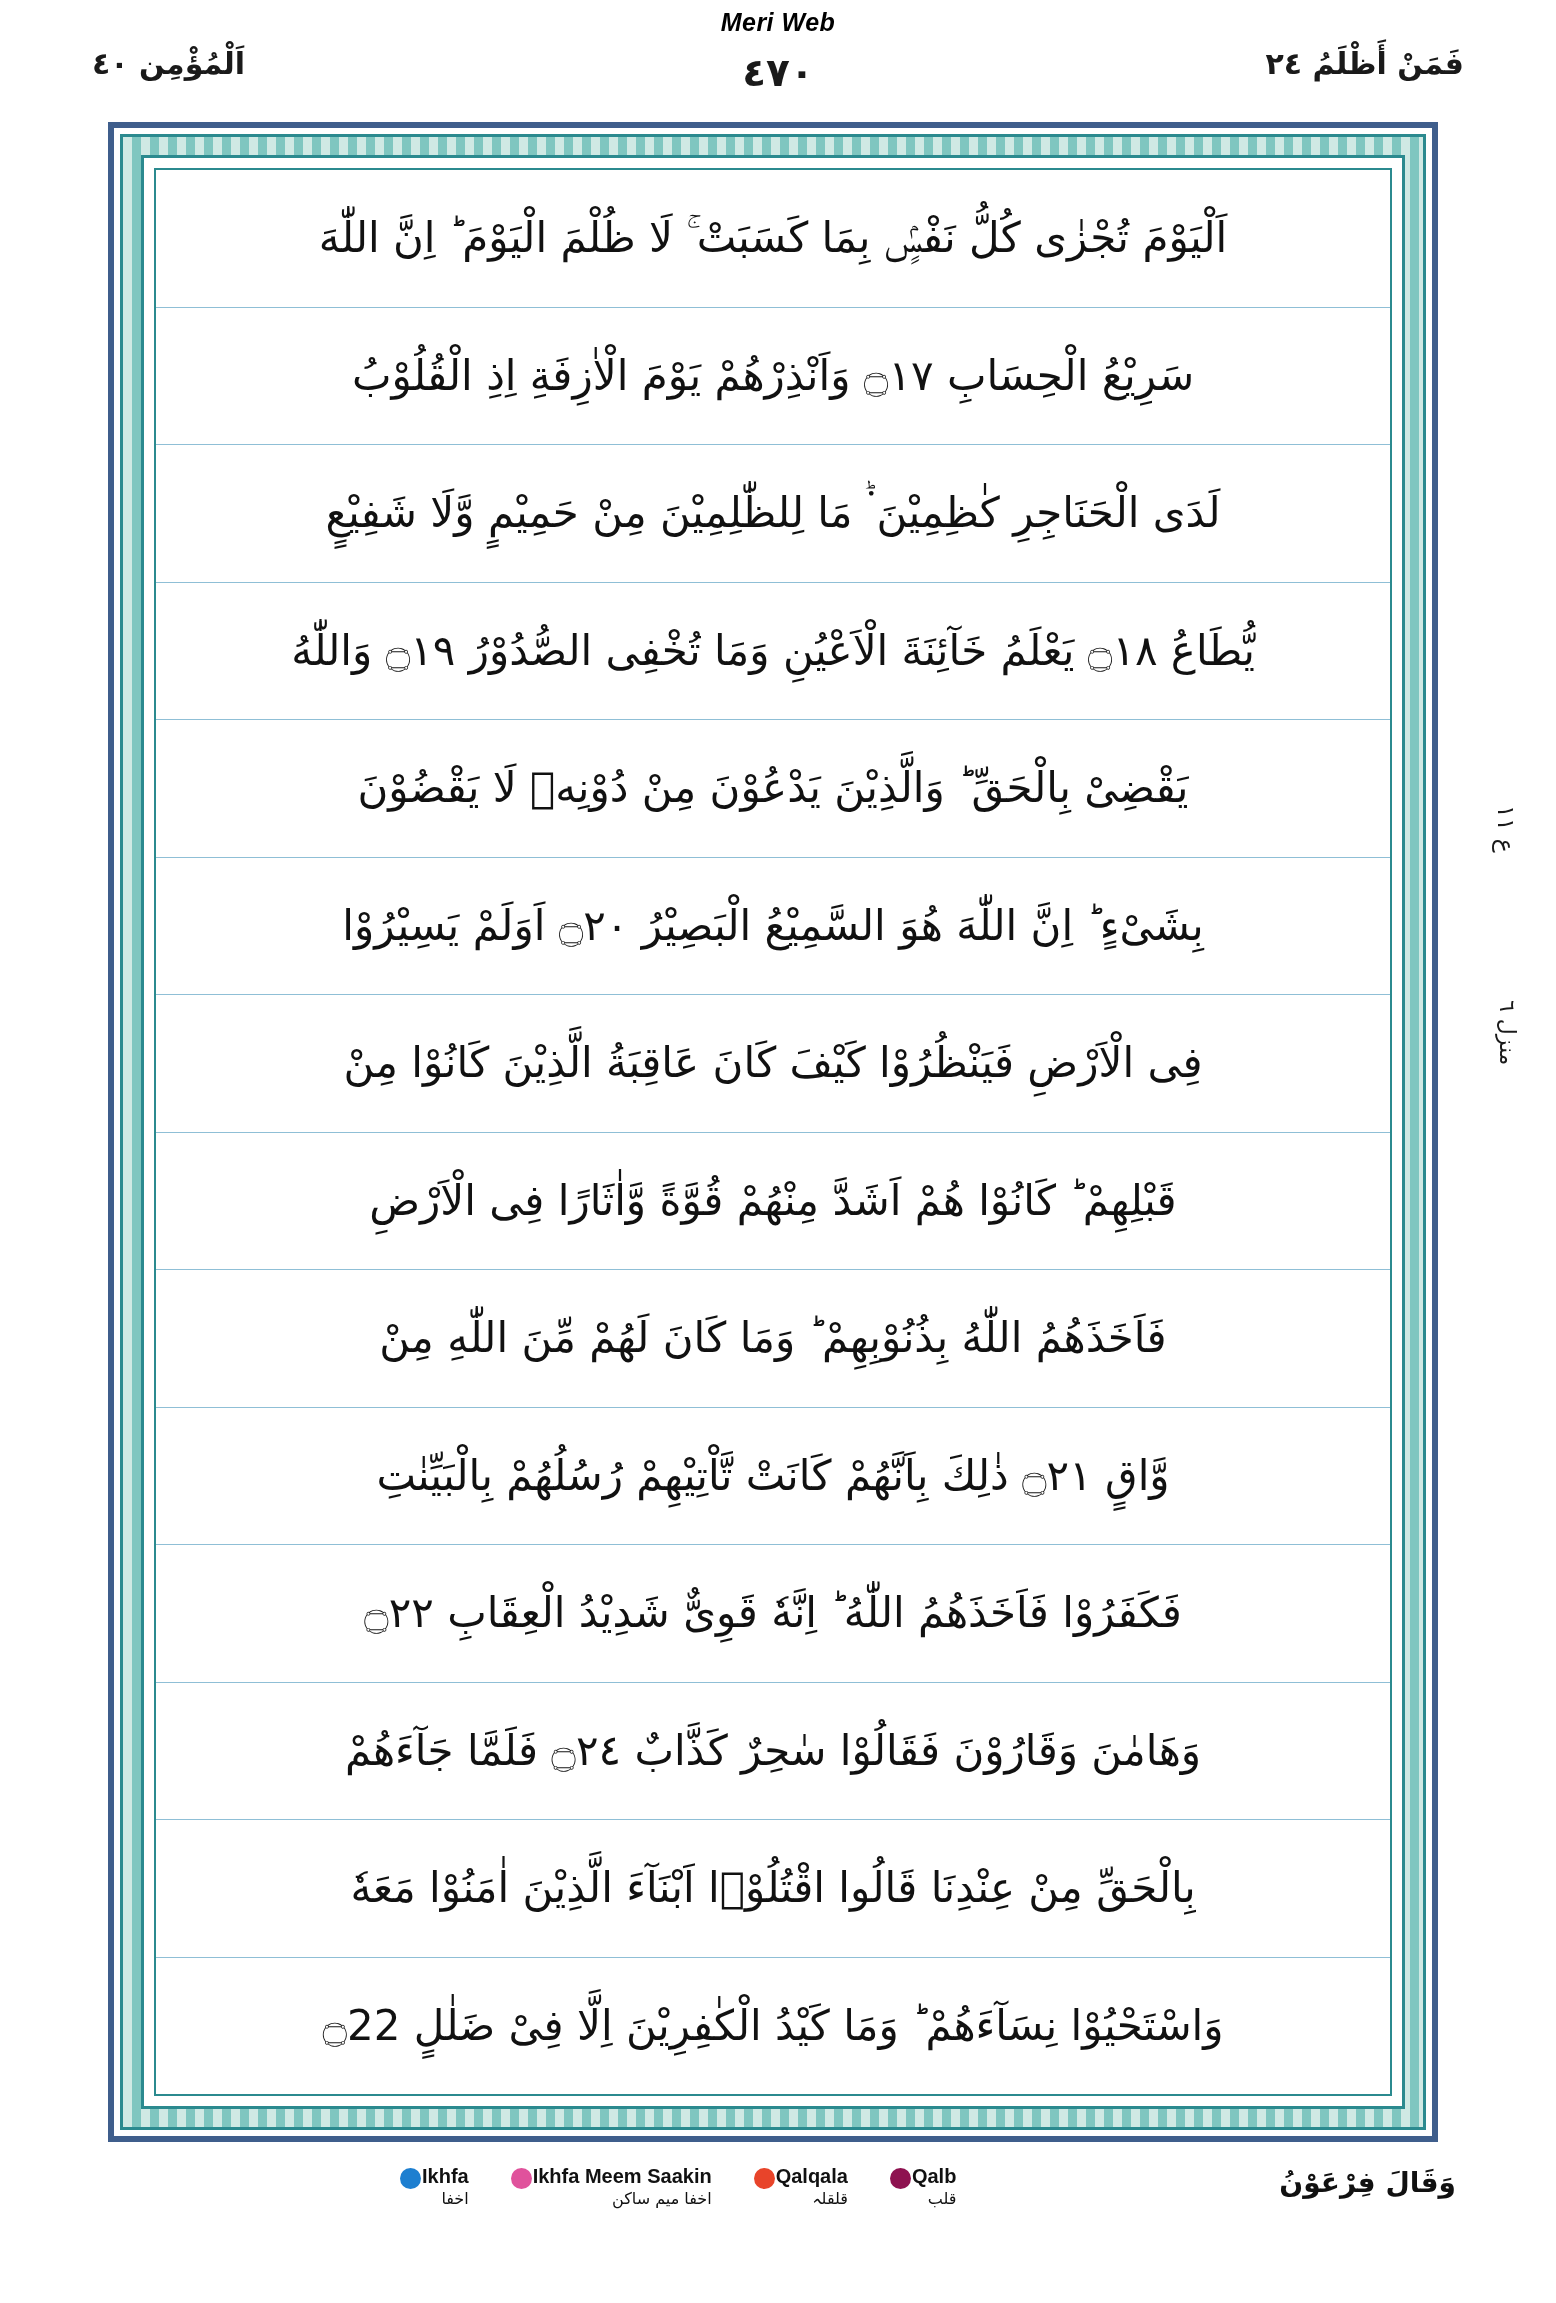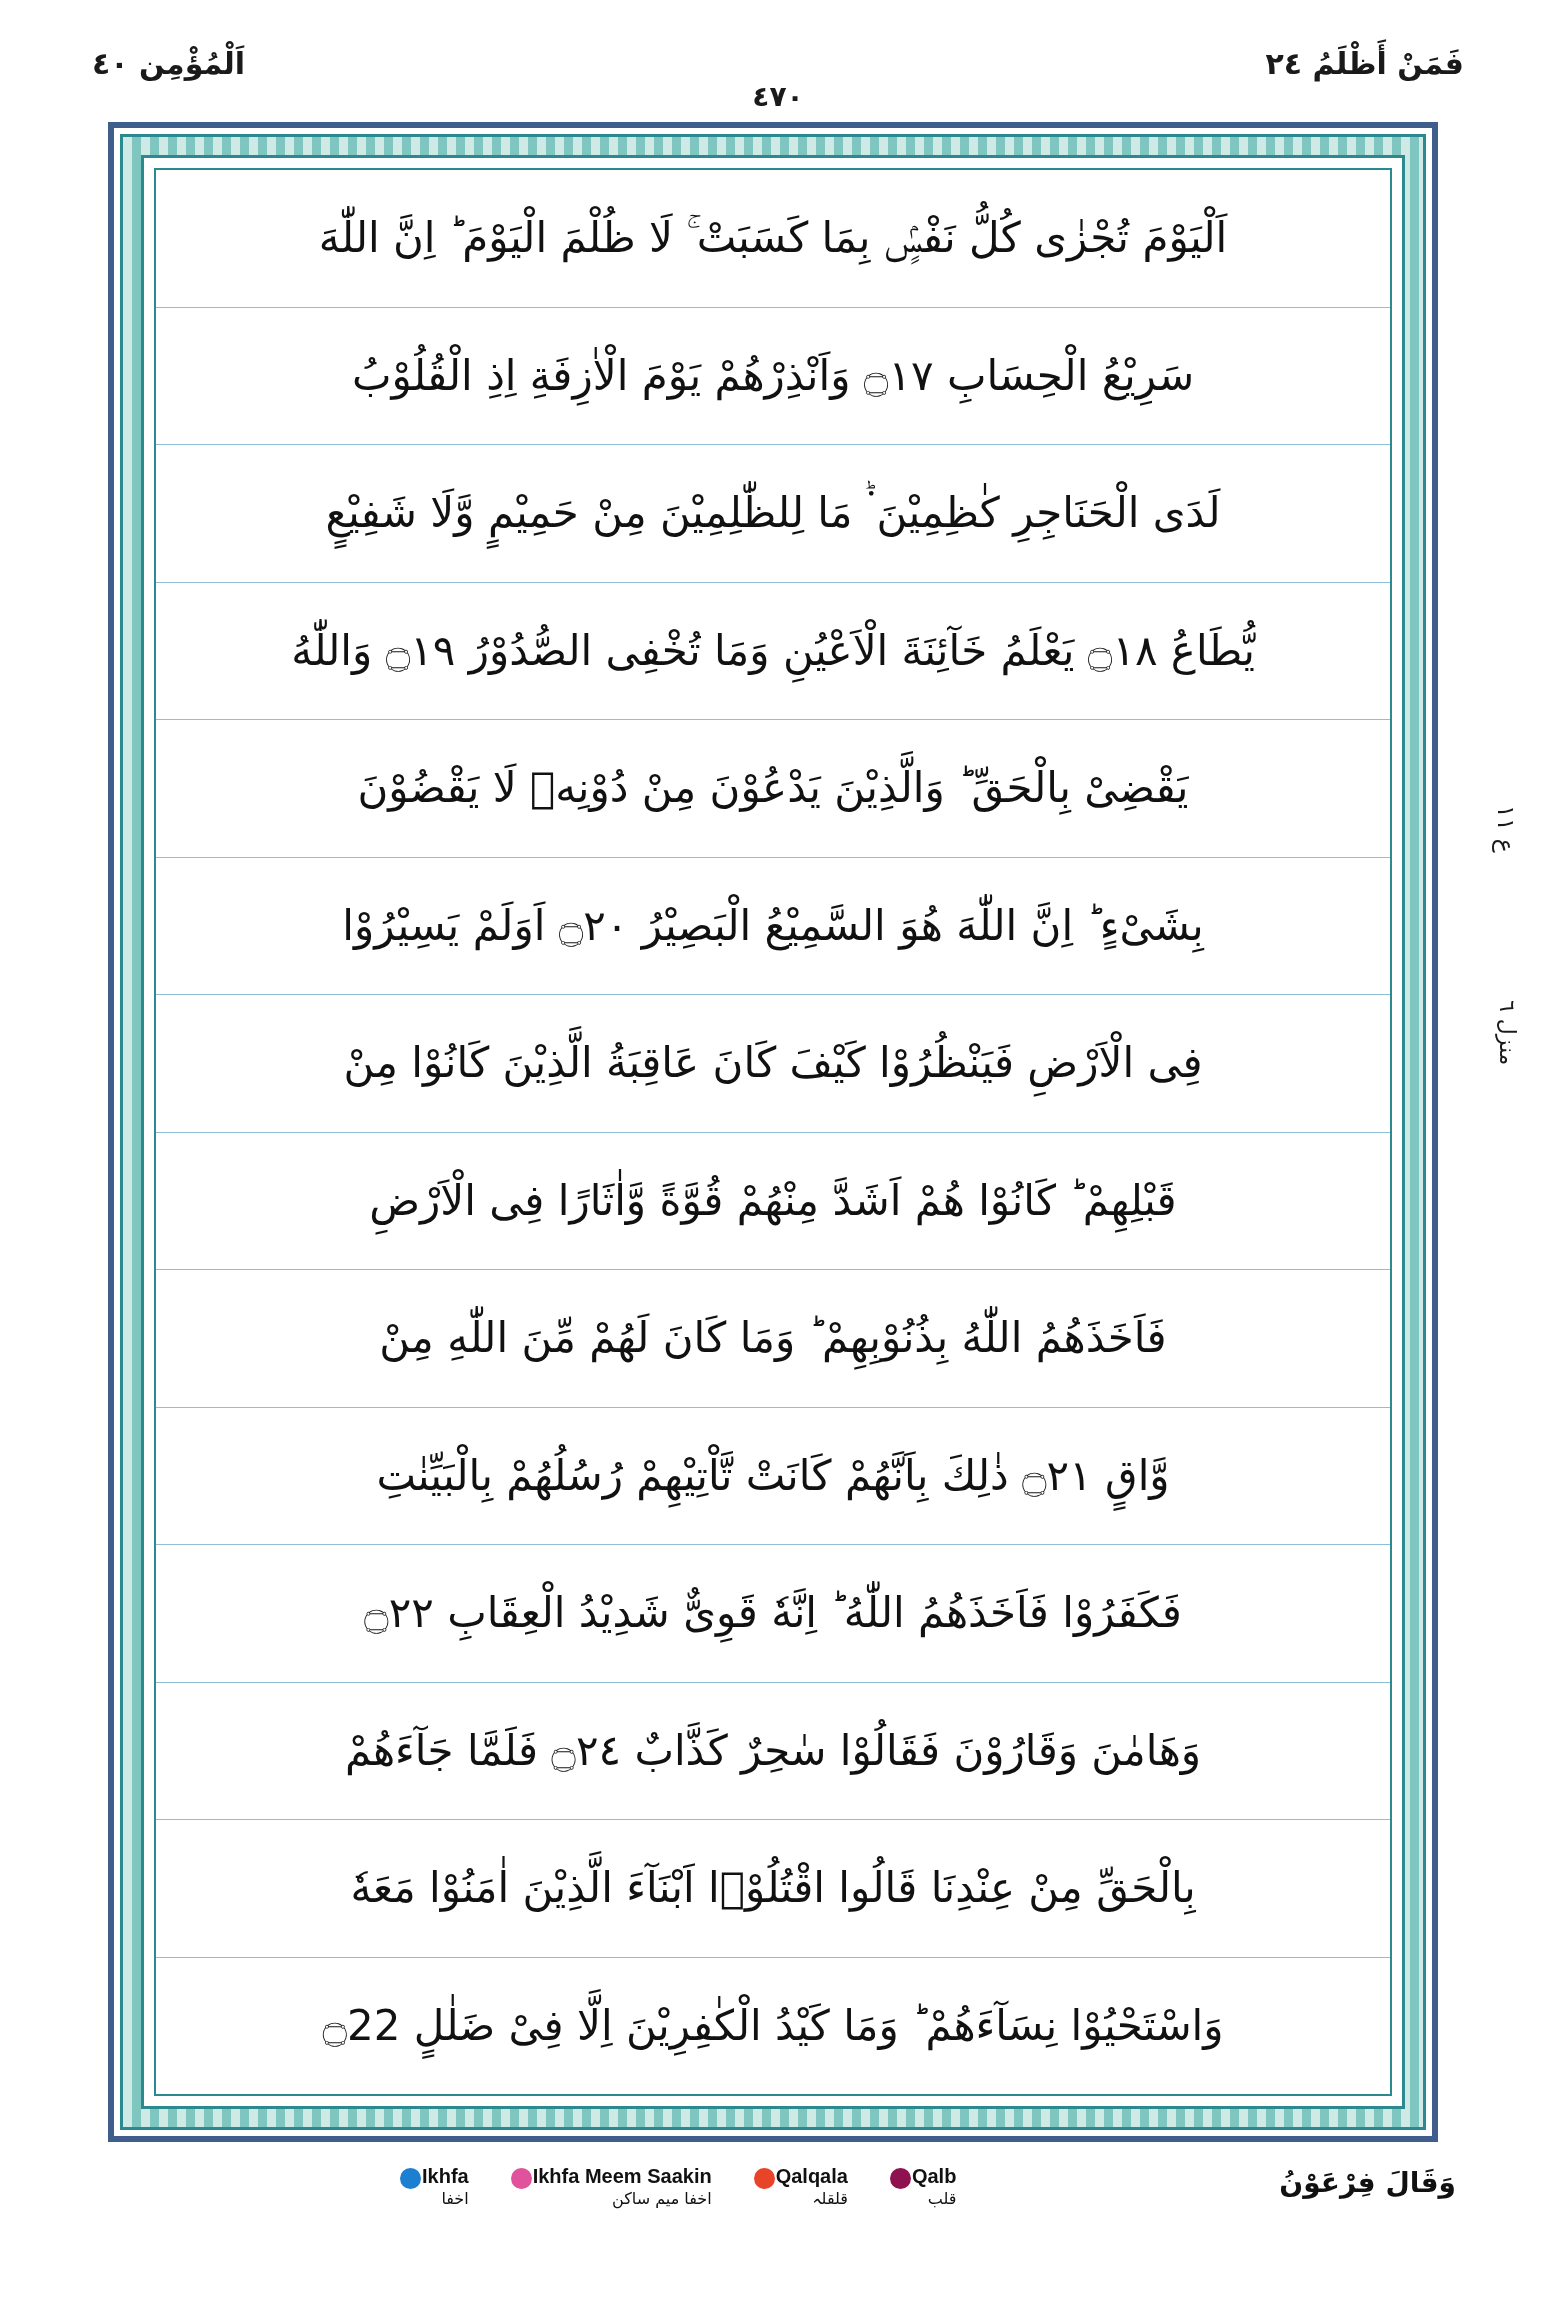--- a/index.html
+++ b/index.html
@@ -53,23 +53,22 @@
   .hdr-right {
     right: 92px;
     top: 0;
     font-size: 30px;
     font-weight: bold;
   }
   .hdr-center {
     left: 50%;
     transform: translateX(-50%);
     top: 4px;
-    font-size: 28px;
-    font-weight: bold;
-    margin-top: 30px;
+    font-size: 39px;
+    font-weight: bold;
   }
   .hdr-left {
     left: 92px;
     top: 0;
     font-size: 30px;
     font-weight: bold;
   }
 
   
   .frame-outer {
@@ -212,20 +211,21 @@
     font-size: 16px;
     color: #111;
     direction: rtl;
   }
 </style>
 </head>
 <body>
 
 <div class="page">
 
+  <div class="site-title">Meri Web</div>
 
   <div class="header-row">
     <div class="hdr hdr-right">فَمَنْ أَظْلَمُ ٢٤</div>
     <div class="hdr hdr-center">٤٧٠</div>
     <div class="hdr hdr-left">اَلْمُؤْمِن ٤٠</div>
   </div>
 
   <div class="frame-outer">
     <div class="frame-band"></div>
     <div class="frame-inner">

